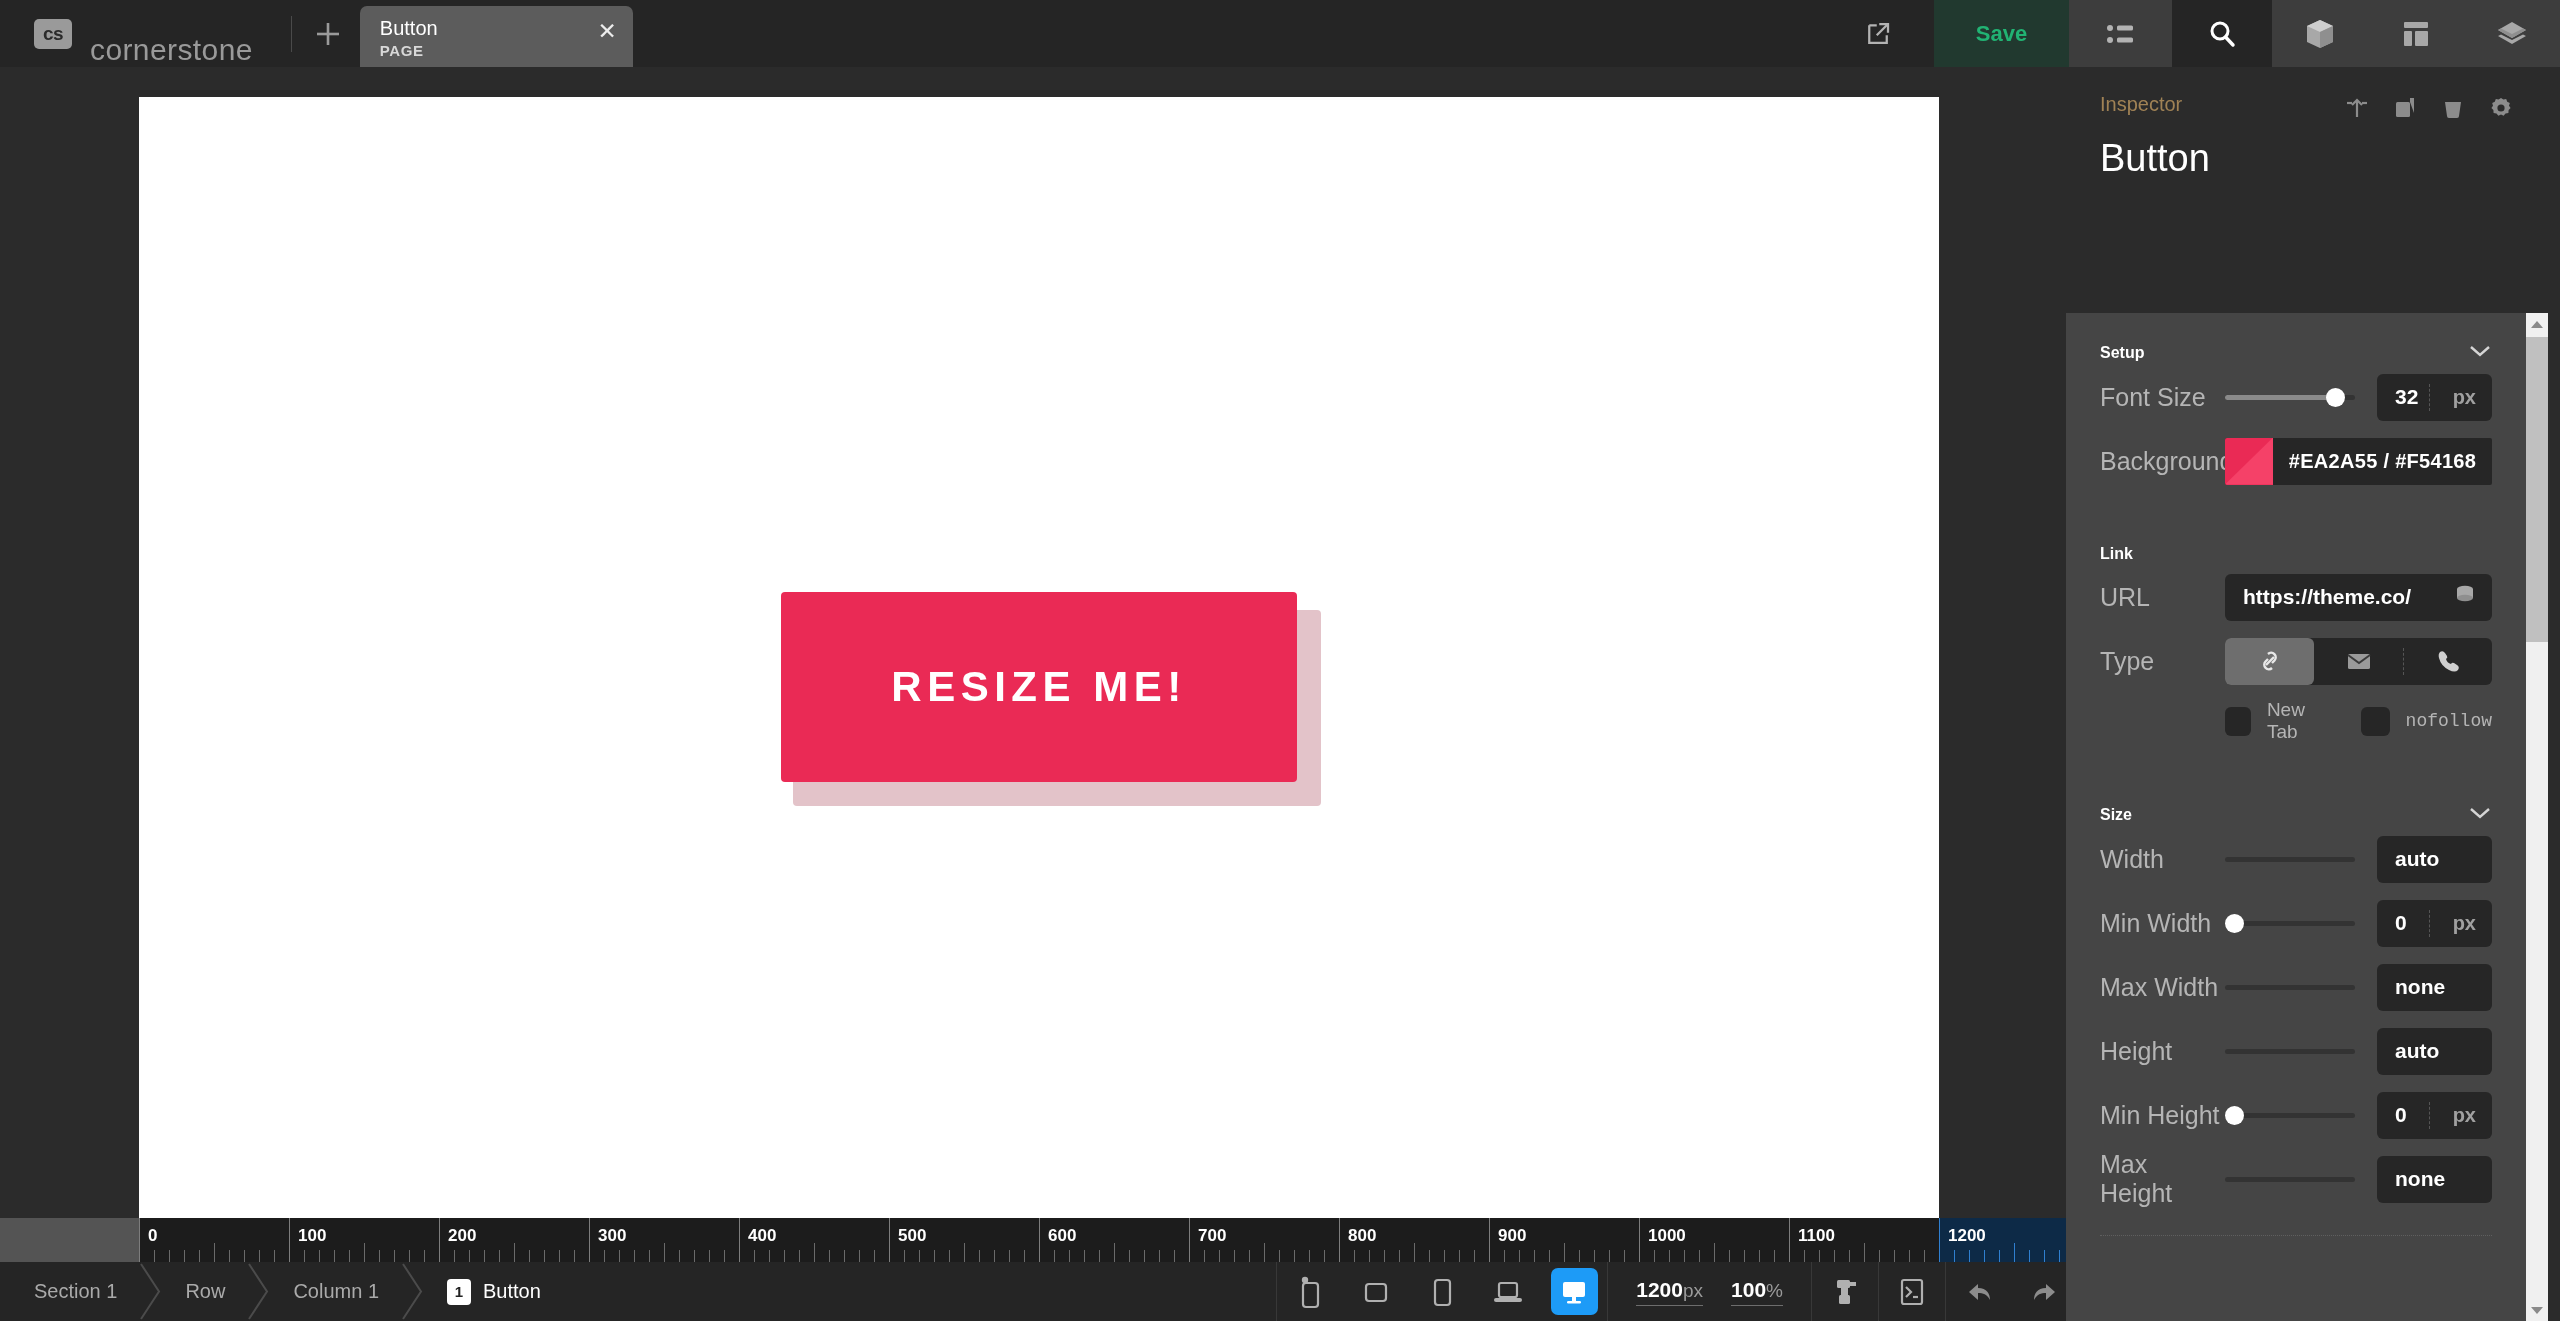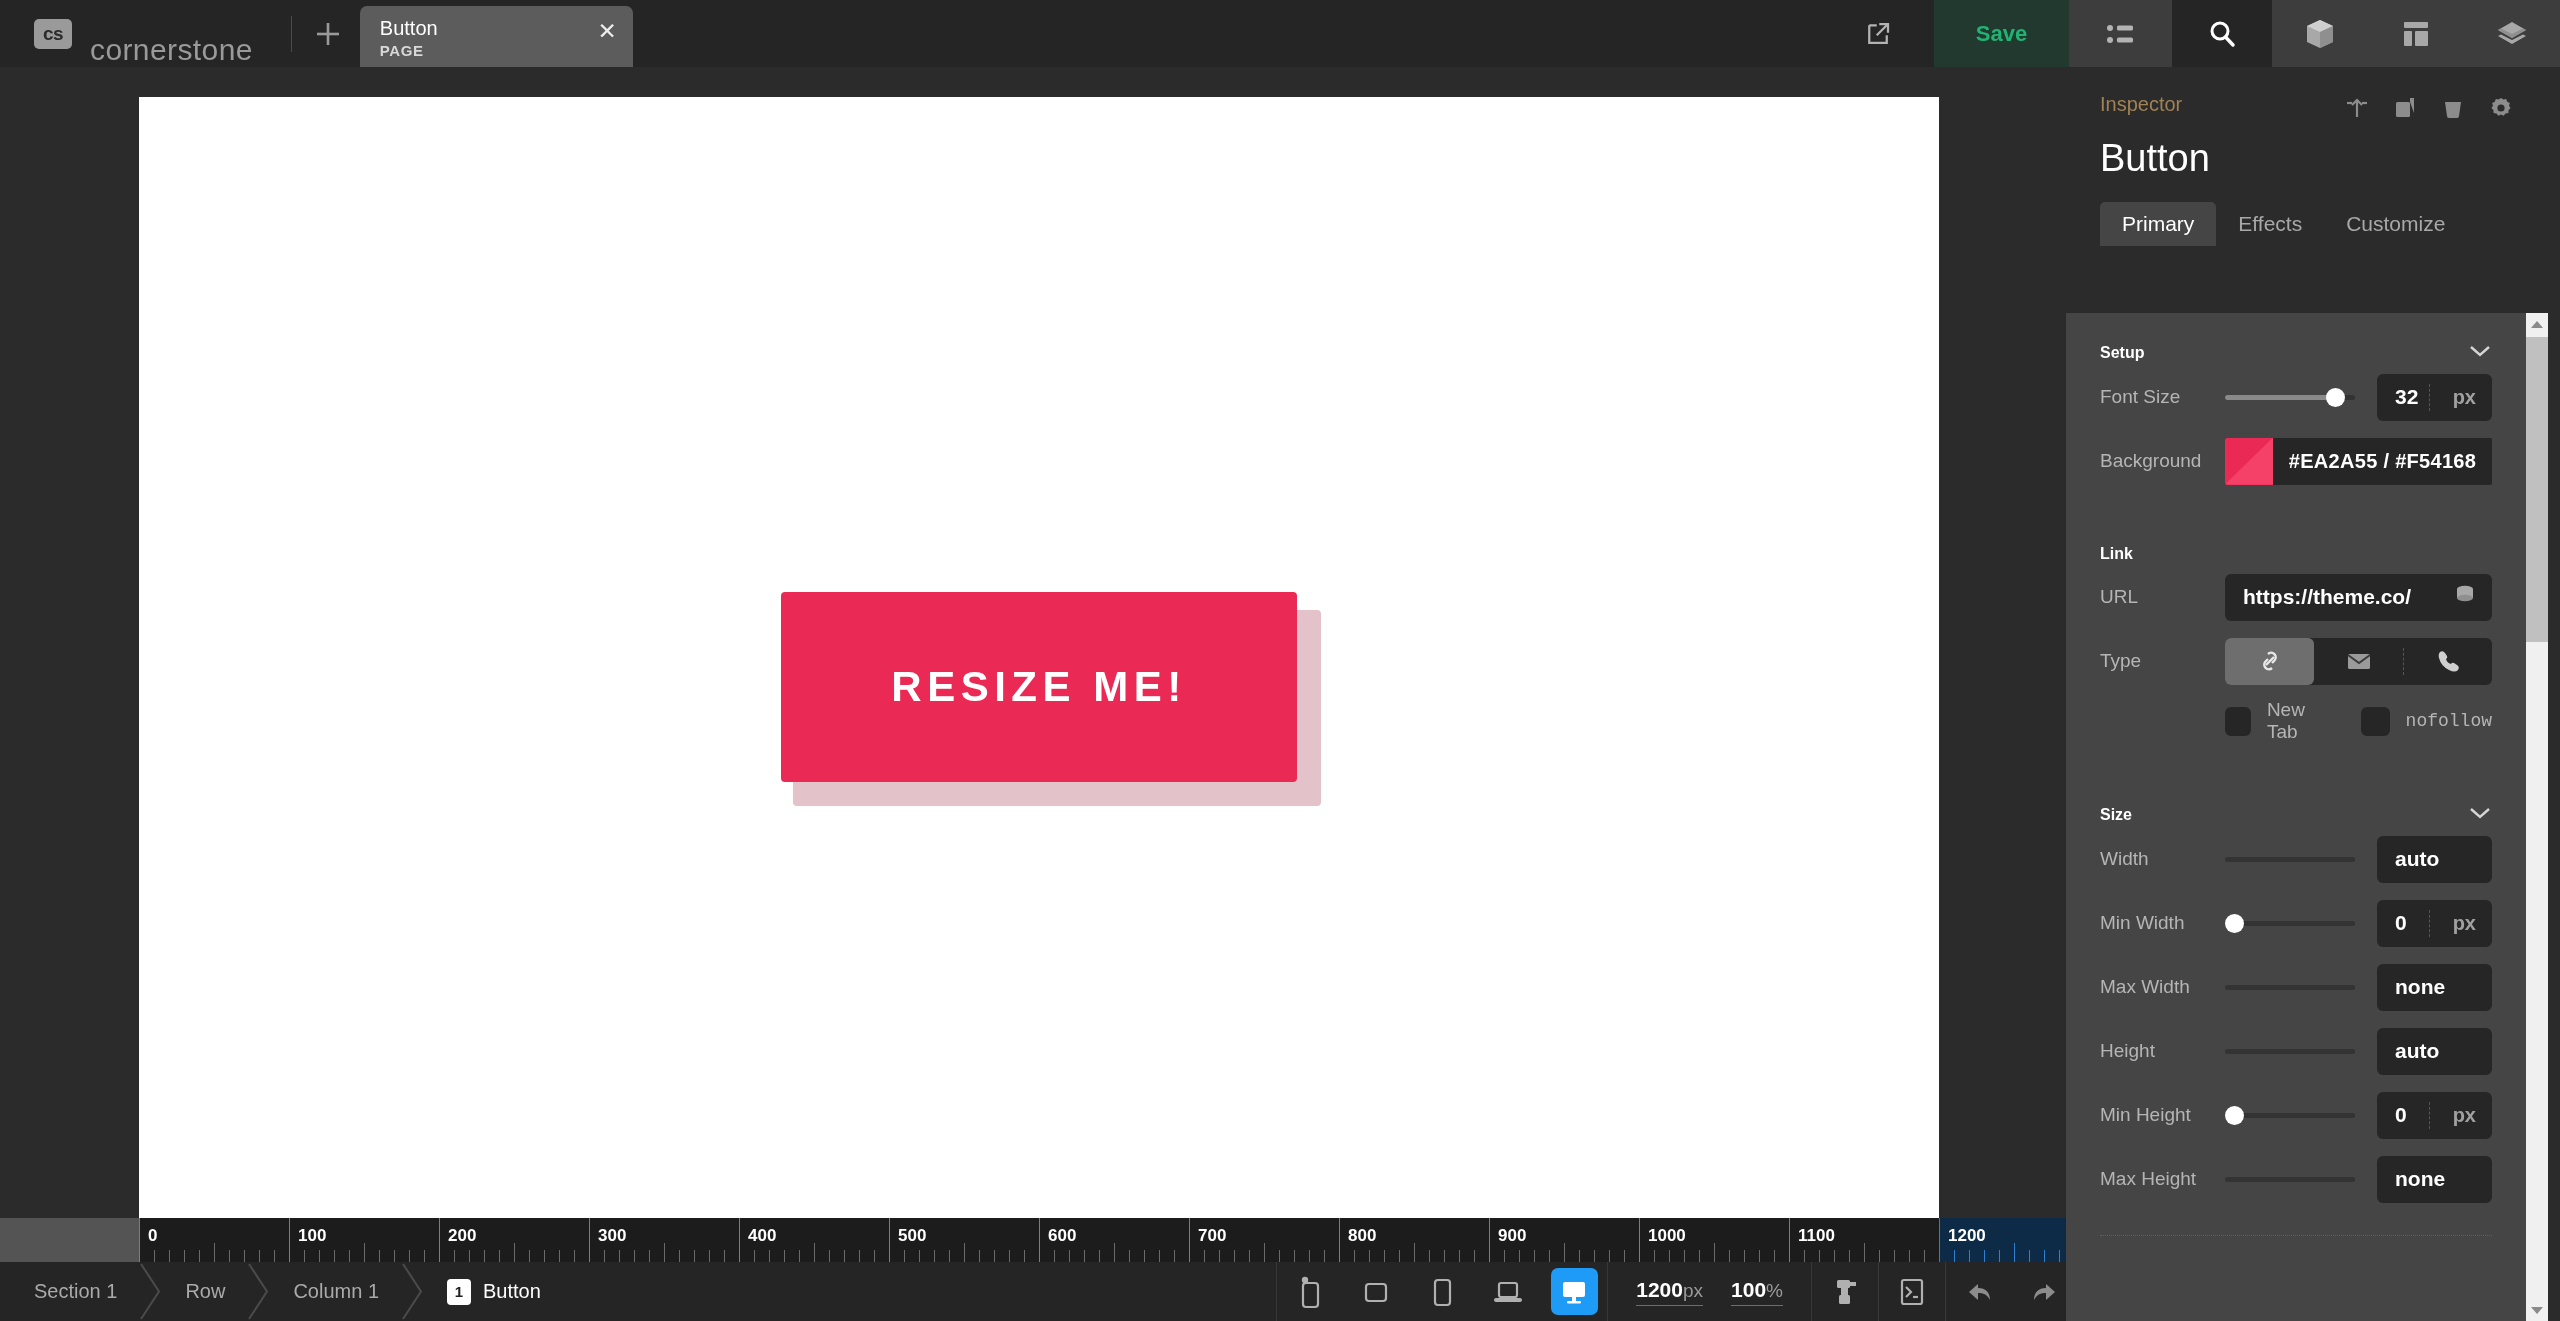--- a/index.html
+++ b/index.html
@@ -157,21 +157,21 @@
   }
   .panel-scroll { position: absolute; inset: 0 22px 0 0; }
   .sec-head {
     display: flex; align-items: center; padding: 30px 34px 0 34px;
   }
   .sec-title { color: #fff; font-size: 16px; font-weight: bold; }
   .sec-chev { margin-left: auto; cursor: pointer; }
   .row {
     display: flex; align-items: center; padding: 0 34px; height: 60px; margin-top: 4px;
   }
-  .row-label { color: #b5b5b5; font-size: 19px; width: 125px; flex: none; }
+  .row-label { color: #b5b5b5; font-size: 25px; width: 125px; flex: none; }
   .slider { position: relative; width: 130px; height: 30px; flex: none; margin-right: 22px; }
   .slider .track {
     position: absolute; top: 13px; left: 0; width: 130px; height: 5px;
     background: #333333; border-radius: 3px;
   }
   .slider .fill { position: absolute; top: 13px; left: 0; height: 5px; background: #8a8a8a; border-radius: 3px; }
   .slider .knob {
     position: absolute; top: 6px; width: 19px; height: 19px; border-radius: 50%;
     background: #fff; cursor: pointer;
   }
@@ -608,25 +608,20 @@
           <svg width="26" height="26" viewBox="0 0 26 26">
               <path d="M13 3 l2.4 1.6 2.8-.6 1 2.7 2.6 1.2-.8 2.8 1.6 2.3-2 2.1-.2 2.9-2.9.5-1.9 2.2-2.6-1.3-2.6 1.3-1.9-2.2-2.9-.5-.2-2.9-2-2.1 1.6-2.3-.8-2.8 2.6-1.2 1-2.7 2.8.6Z" fill="#8c8c8c"></path>
               <circle cx="13" cy="13" r="3.6" fill="#2b2b2b"></circle>
             </svg>
         </span>
       </div>
     </div>
 
     <div class="insp-title">Button</div>
 
-    <div class="tabs">
-      <div class="itab active">Primary</div>
-      <div class="itab">Effects</div>
-      <div class="itab">Customize</div>
-    </div>
 
     <div class="panel">
       <div class="panel-scroll">
 
         <div class="sec-head">
           <div class="sec-title">Setup</div>
           <span class="sec-chev">
             <svg width="24" height="16" viewBox="0 0 24 16">
                 <path d="M3 4 L12 12 L21 4" fill="none" stroke="#d5d5d5" stroke-width="2.4"></path>
               </svg>

